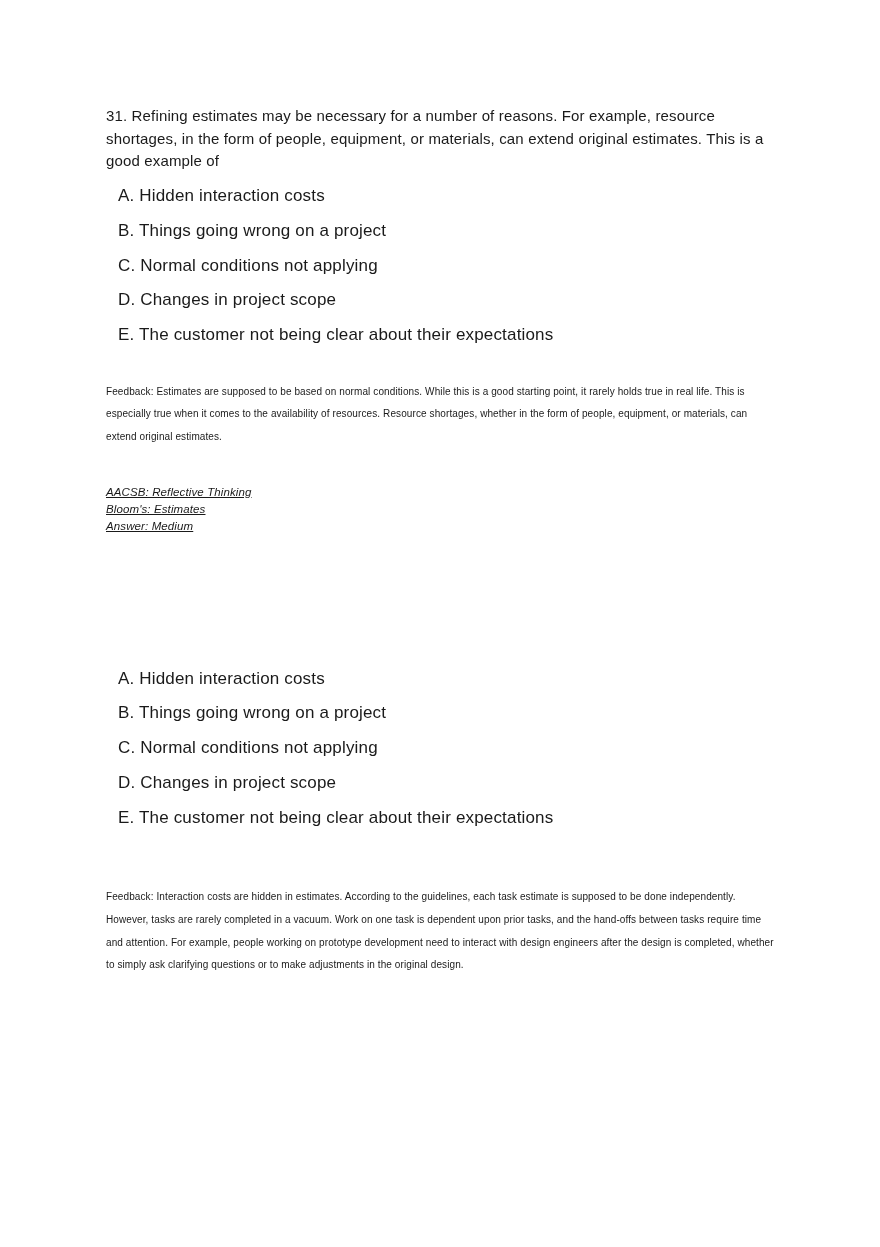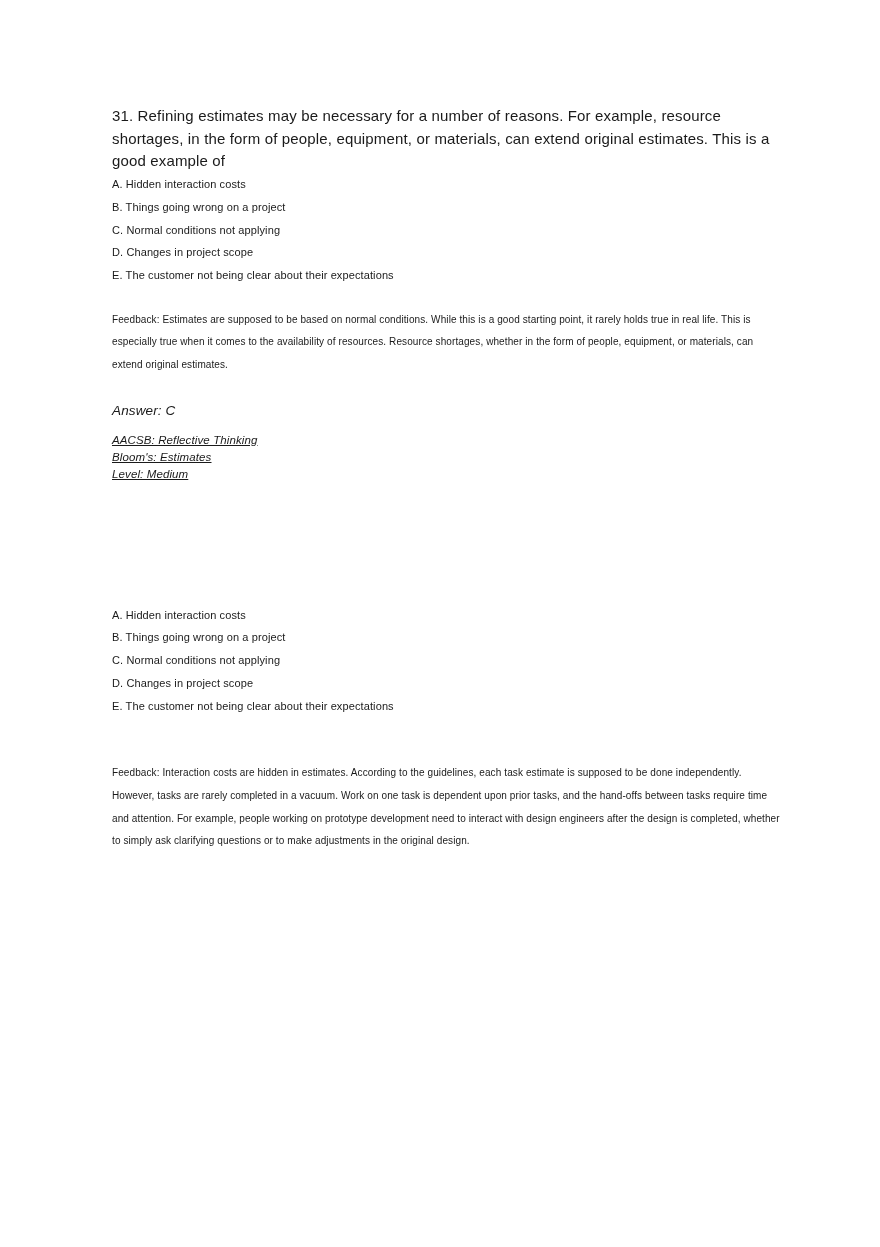--- a/index.html
+++ b/index.html
@@ -18,21 +18,21 @@
   .page {
     position: relative;
     width: 880px;
     height: 1247px;
     background: #ffffff;
     box-sizing: border-box;
     overflow: hidden;
   }
   .content {
     position: absolute;
-    left: 112px;
+    left: 106px;
     top: 105px;
     width: 674px;
   }
 
   
   .question-block {
     margin: 0;
   }
   .q-stem {
     font-size: 15px;
@@ -40,23 +40,23 @@
     margin: 0;
     text-align: left;
     letter-spacing: 0.01em;
   }
   .options {
     list-style: none;
     margin: 0;
     padding: 0;
   }
   .option {
-    font-size: 11px;
+    font-size: 17px;
     line-height: 22.7px;
-    margin: 0;
+    margin: 12px;
     letter-spacing: 0.01em;
     white-space: nowrap;
   }
   .feedback {
     font-size: 10px;
     line-height: 22.7px;
     margin: 0;
     letter-spacing: 0.01em;
   }
   .answer-line {
@@ -103,28 +103,27 @@
         <li class="option">D. Changes in project scope</li>
         <li class="option">E. The customer not being clear about their expectations</li>
       </ul>
 
       <div class="gap-sm"></div>
 
       <p class="feedback">Feedback: Estimates are supposed to be based on normal conditions. While this is a good starting point, it rarely holds true in real life. This is especially true when it comes to the availability of resources. Resource shortages, whether in the form of people, equipment, or materials, can extend original estimates.</p>
 
       <div class="gap-md"></div>
 
-      <p class="answer-line">Answer: C</p>
 
       <div class="gap-xs"></div>
 
       <div class="meta-block">
         <p class="meta-line">AACSB: Reflective Thinking</p>
         <p class="meta-line">Bloom's: Estimates</p>
-        <p class="meta-line">Level: Medium</p>
+        <p class="meta-line">Answer: Medium</p>
       </div>
     </div>
 
     <div class="gap-xl"></div>
 
     <div class="question-block">
 
 
       <ul class="options">
         <li class="option">A. Hidden interaction costs</li>

